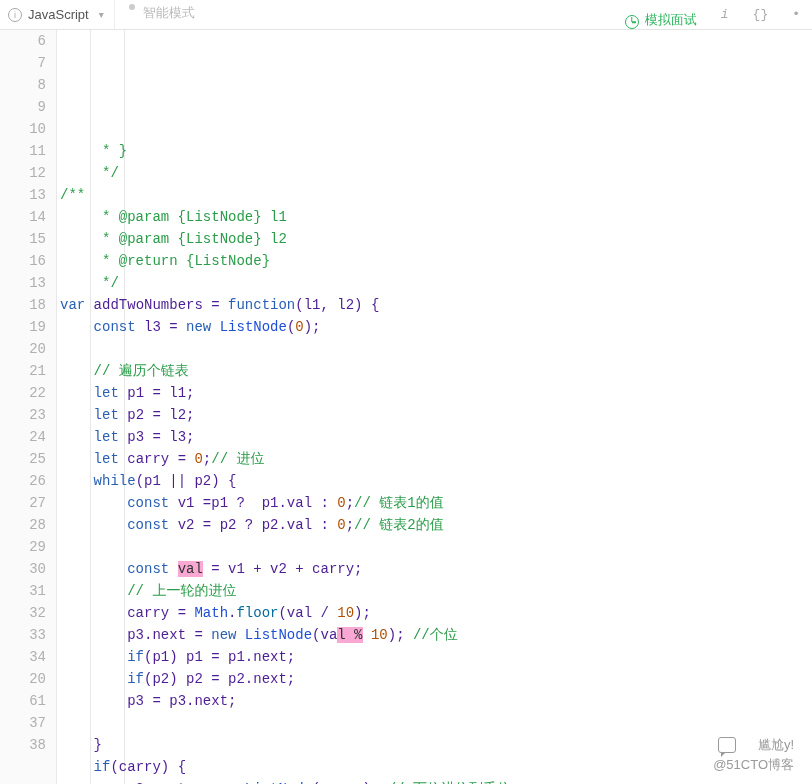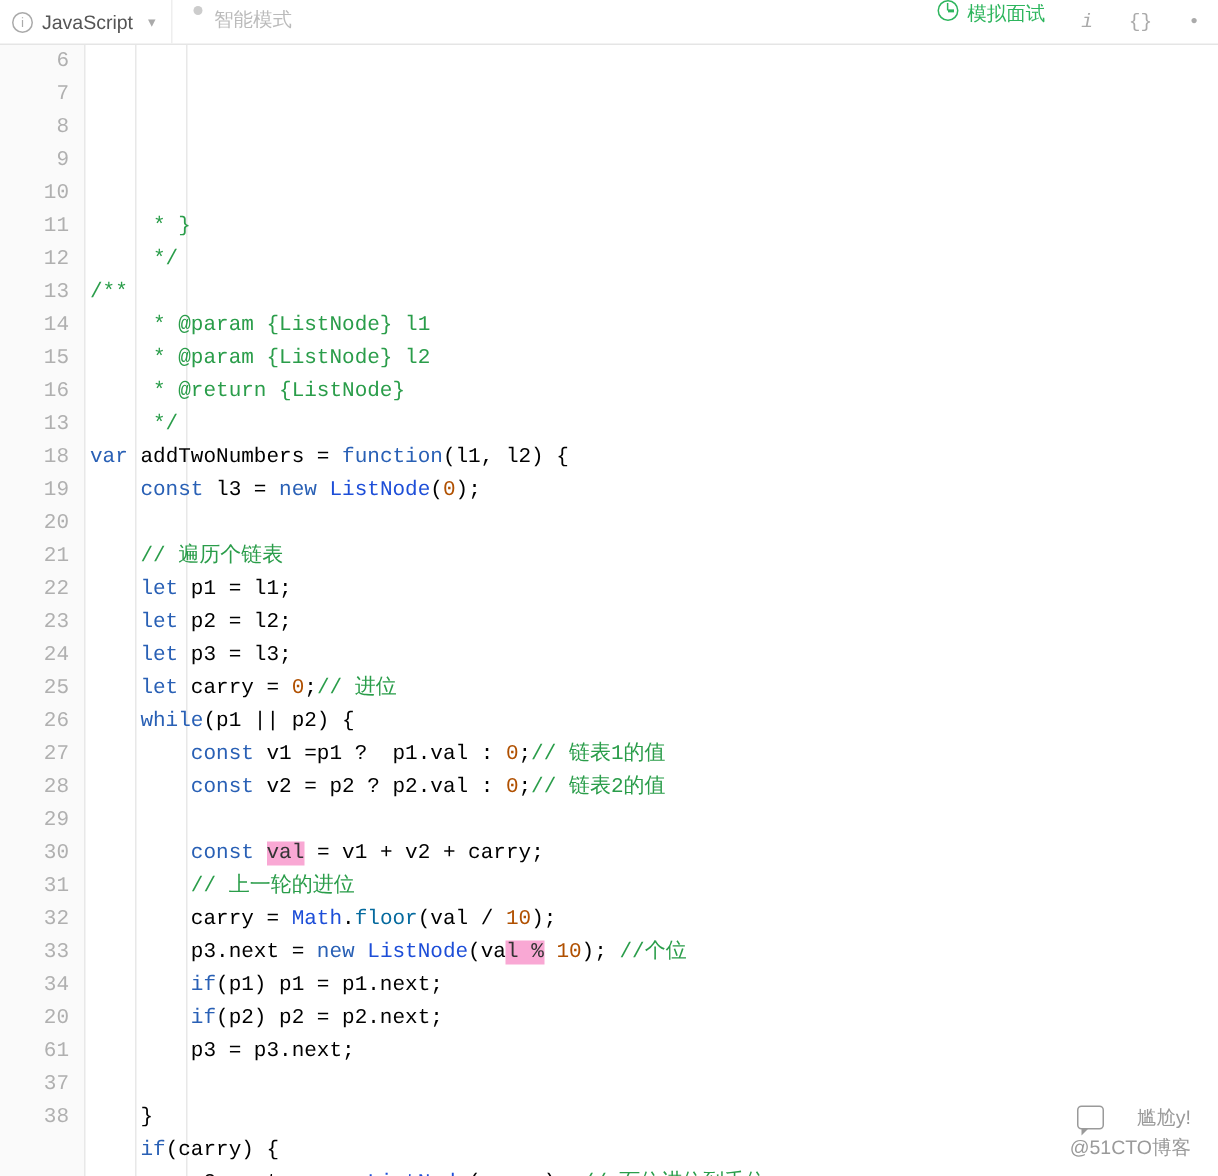--- a/index.html
+++ b/index.html
@@ -38,21 +38,21 @@
 .dot-item {
   display: flex; 
   padding: 4px 14px;
   color: #bbb;
   height: 100%;
   gap: 8px;
 }
 .dot { width: 6px; height: 6px; border-radius: 50%; background: #ccc; }
 .spacer { flex: 1; }
 .mock {
-  display: flex; align-items: flex-start;
+  display: flex; align-items: flex-end;
   color: #2db55d; gap: 6px;
   padding: 0 12px; height: 100%;
 }
 .clock {
   width: 14px; height: 14px; border: 1.5px solid #2db55d;
   border-radius: 50%; position: relative;
 }
 .clock::before {
   content: ''; position: absolute; width: 1.5px; height: 5px;
   background: #2db55d; left: 50%; top: 50%;
@@ -97,21 +97,21 @@
   position: absolute;
   top: 0; bottom: 0;
   width: 1px;
   background: #e8e8e8;
 }
 .kw { color: #2960b5; }
 .fn { color: #056a9e; }
 .str, .type { color: #1d4ed8; }
 .num { color: #b05000; }
 .com { color: #2a9d4a; }
-.id { color: #000000; }
+.id { color: #4c1d95; }
 .hl { background: #f9a8d4; }
 .watermark {
   position: absolute;
   right: 18px; bottom: 10px;
   color: #9a9a9a;
   font-size: 13px;
   display: flex; flex-direction: column; align-items: flex-end;
   gap: 2px;
   pointer-events: none;
 }

